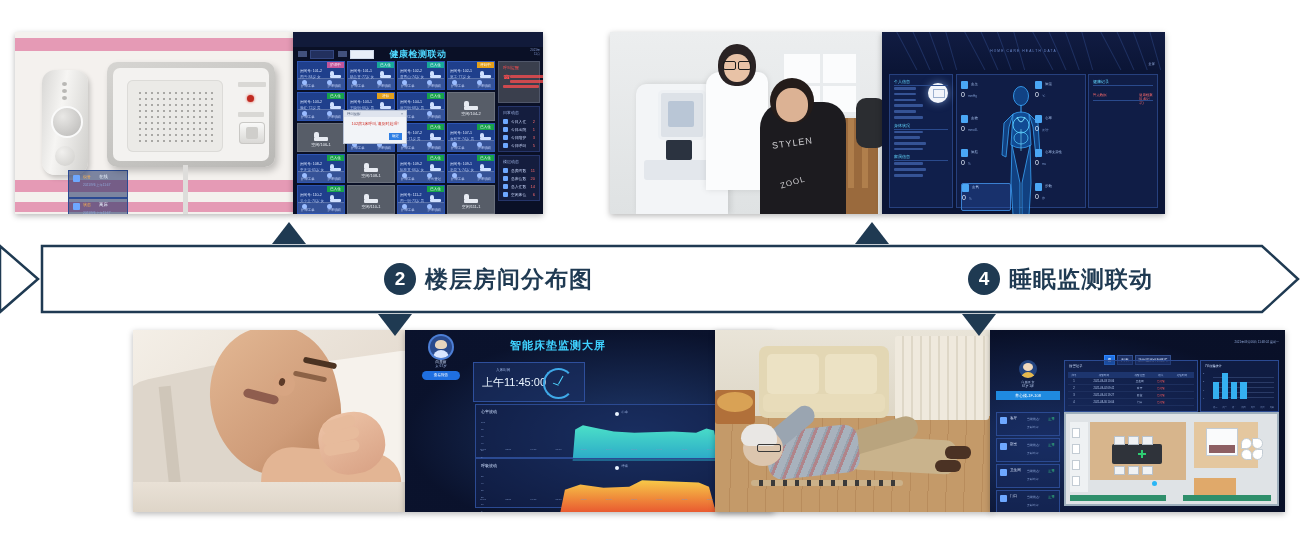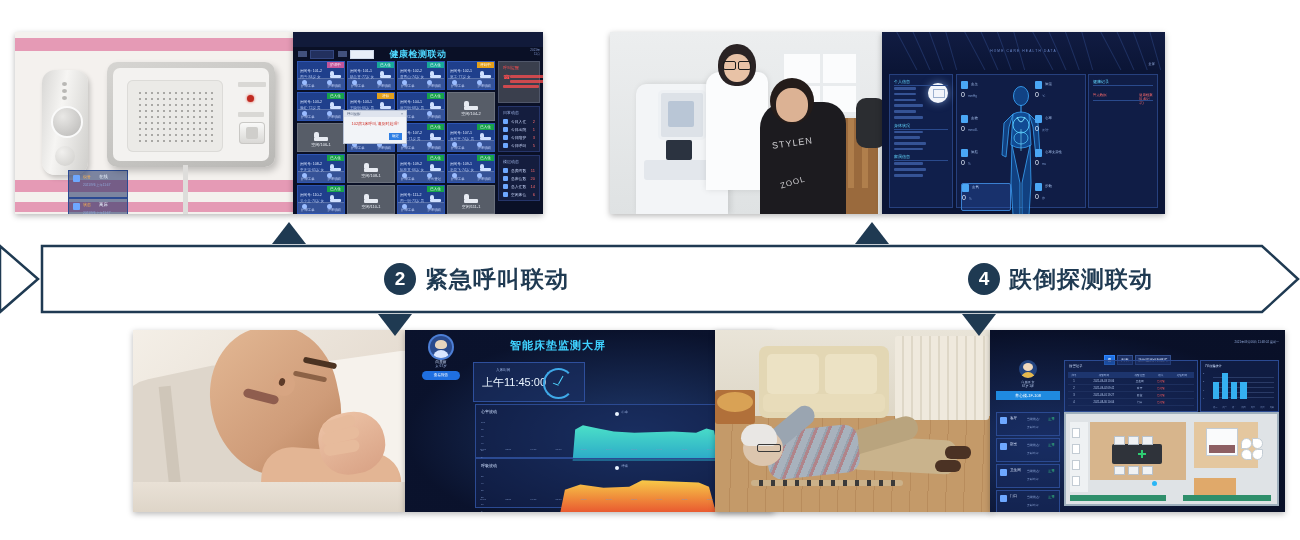--- a/index.html
+++ b/index.html
@@ -1094,21 +1094,21 @@
   <div class="tri tri-dn" style="left:378px;top:314px;"></div>
   <div class="tri tri-dn" style="left:962px;top:314px;"></div>
 
   <div class="banner">
     <svg class="bshape" viewBox="0 0 1300 70" xmlns="http://www.w3.org/2000/svg">
       <polygon points="0,2 38,35 0,68" fill="none" stroke="#1f3a52" stroke-width="2.5"></polygon>
       <polygon points="42,2 1262,2 1298,35 1262,68 42,68" fill="none" stroke="#1f3a52" stroke-width="2.5"></polygon>
     </svg>
     <div class="bitem bi2">
       <span class="bnum">2</span>
-      <span class="btxt">紧急呼叫联动</span>
+      <span class="btxt">楼层房间分布图</span>
     </div>
     <div class="bitem bi4">
       <span class="bnum">4</span>
-      <span class="btxt">跌倒探测联动</span>
+      <span class="btxt">睡眠监测联动</span>
     </div>
   </div>
 
 </div>
 
 </body></html>

